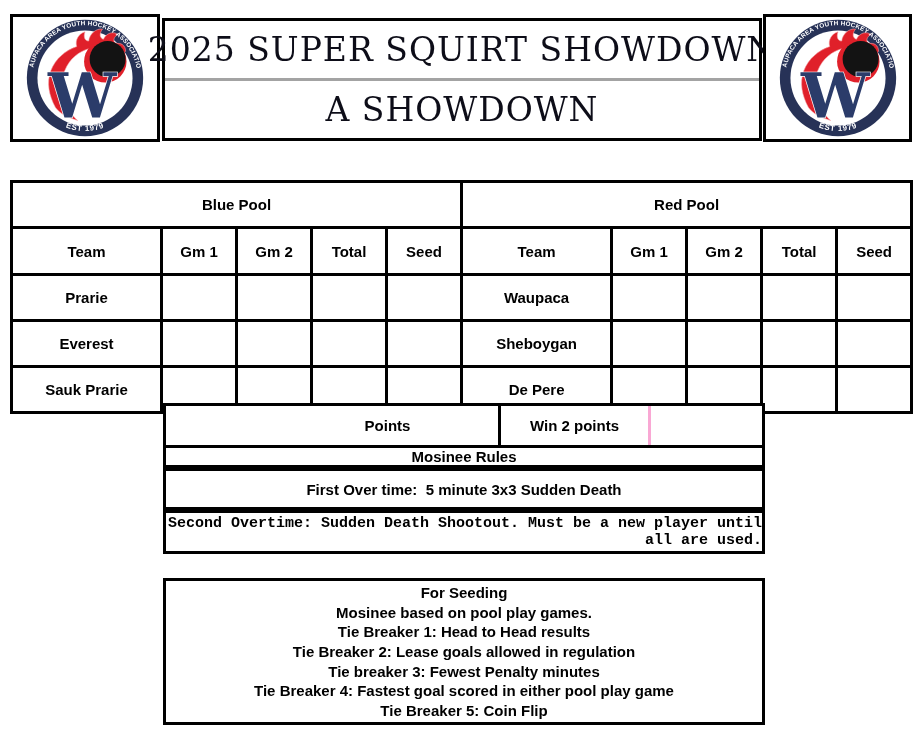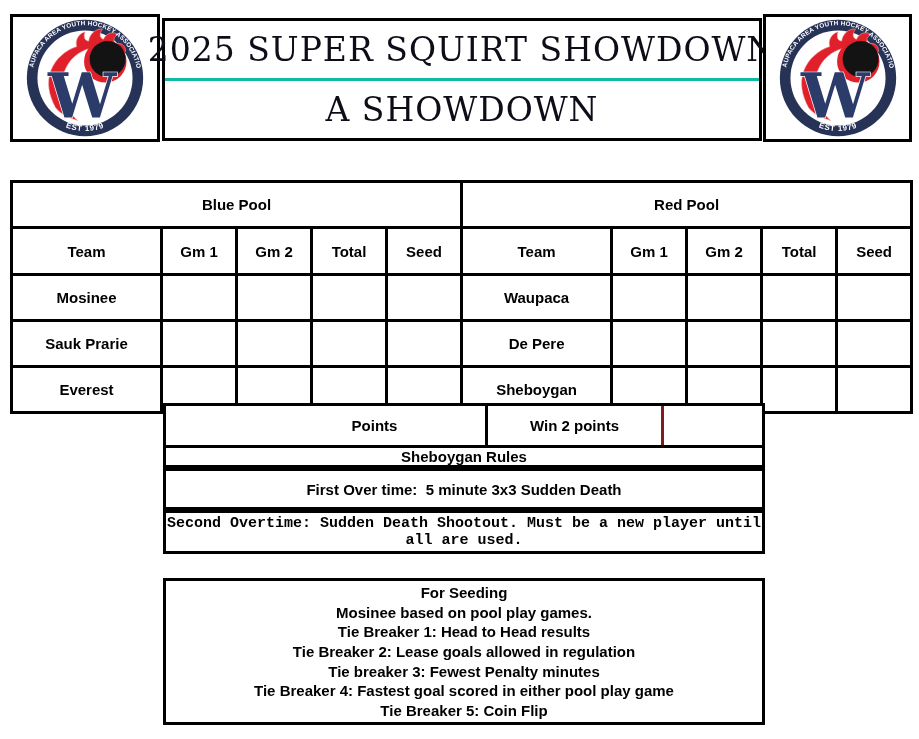--- a/index.html
+++ b/index.html
@@ -21,39 +21,39 @@
            stroke:#ffffff;stroke-width:1.4px;paint-order:stroke;text-anchor:middle;}
   .arctext{font-family:"Liberation Sans",sans-serif;font-weight:bold;font-size:6.9px;
            fill:#ffffff;letter-spacing:0.2px;}
   .esttext{font-family:"Liberation Sans",sans-serif;font-weight:bold;font-size:8.6px;
            fill:#ffffff;letter-spacing:0.6px;}
 
   .title-table{position:absolute;left:162px;top:18px;width:600px;height:123px;
                border:3px solid #000;box-sizing:border-box;display:flex;flex-direction:column;background:#fff;}
   .title-row{flex:1;display:flex;align-items:center;justify-content:center;
              font-family:"DejaVu Serif",serif;font-size:33px;letter-spacing:1px;color:#0d0d18;white-space:nowrap;}
-  .title-row.main{border-bottom:3px solid #14b8a6;}
+  .title-row.main{border-bottom:3px solid #a3a3a3;}
 
   
   table.pools{position:absolute;left:10px;top:180px;width:900px;height:217px;
               border-collapse:collapse;table-layout:fixed;background:#fff;}
   table.pools td{border:3px solid #000;text-align:center;vertical-align:middle;
                  font-weight:bold;font-size:15px;padding:0;overflow:hidden;}
   td.pool-title{font-size:27px;height:43px;}
   tr.colhead td{height:44px;}
   tr.teamrow td{height:43px;}
 
   
   .points-block{position:absolute;left:163px;top:403px;width:602px;box-sizing:border-box;}
   .p-row{border:3px solid #000;box-sizing:border-box;display:flex;align-items:center;
-         justify-content:center;font-weight:bold;font-size:15px;background:#fff;text-align:center;}
+         justify-content:center;font-weight:bold;font-size:15px;background:#fff;text-align:right;}
   .p-row1{height:45px;padding:0;}
   .p-cell{display:flex;align-items:center;justify-content:center;height:100%;box-sizing:border-box;}
   .p-cell.c1{width:224px;border-right:3px solid #000;}
-  .p-cell.c2{width:176px;border-right:3px solid #7f1d1d;}
+  .p-cell.c2{width:150px;border-right:3px solid #f9a8d4;}
   .p-cell.c3{flex:1;}
   .p-row2{height:23px;margin-top:-3px;}
   .p-row3{height:42px;margin-top:0;white-space:pre-wrap;}
   .p-row4{height:44px;margin-top:0;font-family:Liberation Mono, monospace;}
 
   
   .seeding-box{position:absolute;left:163px;top:578px;width:602px;height:147px;
                border:3px solid #000;box-sizing:border-box;display:flex;flex-direction:column;
                justify-content:space-around;align-items:center;background:#fff;padding:2px 0;}
   .seed-line{font-weight:bold;font-size:15px;text-align:center;line-height:1;}
@@ -128,64 +128,64 @@
         <td>Gm 2</td>
         <td>Total</td>
         <td>Seed</td>
         <td>Team</td>
         <td>Gm 1</td>
         <td>Gm 2</td>
         <td>Total</td>
         <td>Seed</td>
       </tr>
       <tr class="teamrow">
-        <td>Mosinee</td>
+        <td>Prarie</td>
         <td></td>
         <td></td>
         <td></td>
         <td></td>
         <td>Waupaca</td>
+        <td></td>
+        <td></td>
+        <td></td>
+        <td></td>
+      </tr>
+      <tr class="teamrow">
+        <td>Everest</td>
+        <td></td>
+        <td></td>
+        <td></td>
+        <td></td>
+        <td>Sheboygan</td>
         <td></td>
         <td></td>
         <td></td>
         <td></td>
       </tr>
       <tr class="teamrow">
         <td>Sauk Prarie</td>
         <td></td>
         <td></td>
         <td></td>
         <td></td>
         <td>De Pere</td>
         <td></td>
         <td></td>
         <td></td>
         <td></td>
       </tr>
-      <tr class="teamrow">
-        <td>Everest</td>
-        <td></td>
-        <td></td>
-        <td></td>
-        <td></td>
-        <td>Sheboygan</td>
-        <td></td>
-        <td></td>
-        <td></td>
-        <td></td>
-      </tr>
     </tbody>
   </table>
 
   <div class="points-block">
     <div class="p-row p-row1">
       <div class="p-cell c1">Points</div>
       <div class="p-cell c2">Win 2 points</div>
     </div>
-    <div class="p-row p-row2">Sheboygan Rules</div>
+    <div class="p-row p-row2">Mosinee Rules</div>
     <div class="p-row p-row3">First Over time:  5 minute 3x3 Sudden Death</div>
     <div class="p-row p-row4">Second Overtime: Sudden Death Shootout. Must be a new player until all are used.</div>
   </div>
 
   <div class="seeding-box">
     <div class="seed-line">For Seeding</div>
     <div class="seed-line">Mosinee based on pool play games.</div>
     <div class="seed-line">Tie Breaker 1: Head to Head results</div>
     <div class="seed-line">Tie Breaker 2: Lease goals allowed in regulation</div>
     <div class="seed-line">Tie breaker 3: Fewest Penalty minutes</div>

